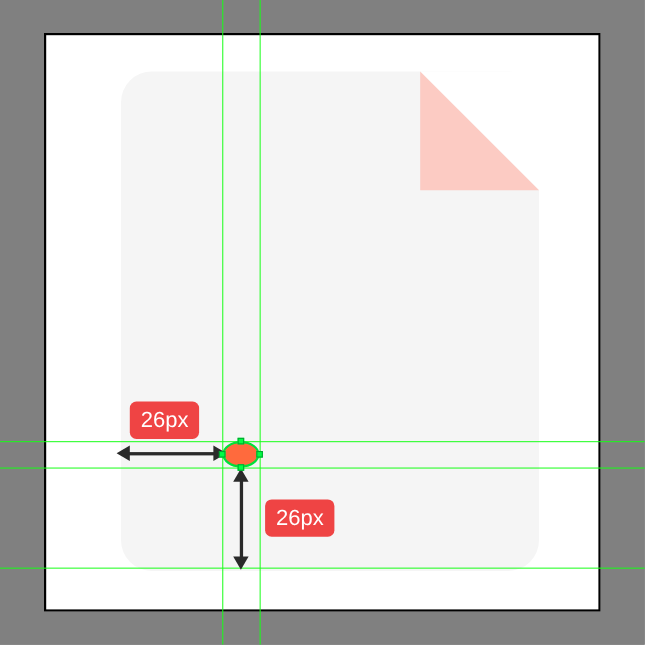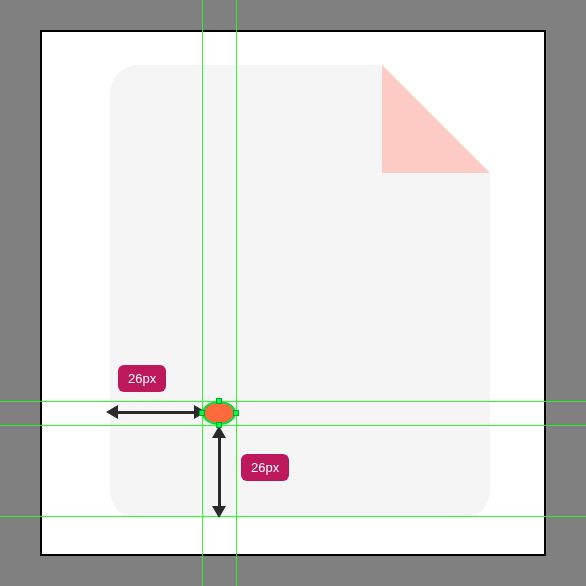--- a/index.html
+++ b/index.html
@@ -5,21 +5,21 @@
   html,body{margin:0;padding:0;width:586px;height:586px;background:#808080;font-family:-apple-system,Helvetica,Arial,sans-serif;overflow:hidden}
   .stage{position:absolute;background:#808080}
   .artboard{position:absolute;background:#fff;border:2px solid #000;box-sizing:border-box}
   .doc{position:absolute;background:#f5f5f5;border-radius:28px}
   .dog-ear{position:absolute;width:0;height:0;border-style:solid}
   .guide{position:absolute;background:#15ff15;opacity:.9}
   .guide.h{height:1px;left:0;right:0}
   .guide.v{width:1px;top:0;bottom:0}
   .sel-ellipse{position:absolute;border-radius:50%;background:#ff6a3d;border:2px solid #00e03a;box-sizing:border-box}
   .handle{position:absolute;width:6px;height:6px;background:#00ff44;border:1px solid #00a82f;box-sizing:border-box}
-  .measure-tip{position:absolute;background:#be185d;color:#fff;font-size:13px;line-height:1;padding:7px 10px;border-radius:6px;white-space:nowrap}
+  .measure-tip{position:absolute;background:#ef4444;color:#fff;font-size:20px;line-height:1;padding:7px 10px;border-radius:6px;white-space:nowrap}
   .arrow-line{position:absolute;background:#2a2a2a}
   .arrow-head{position:absolute;width:0;height:0;border-style:solid}
 </style>
 </head>
 <body>
 
 <div class="stage" style="left:0;top:0;width:586px;height:586px">
 
   <div class="artboard" style="left:40px;top:30px;width:506px;height:526px">
 

